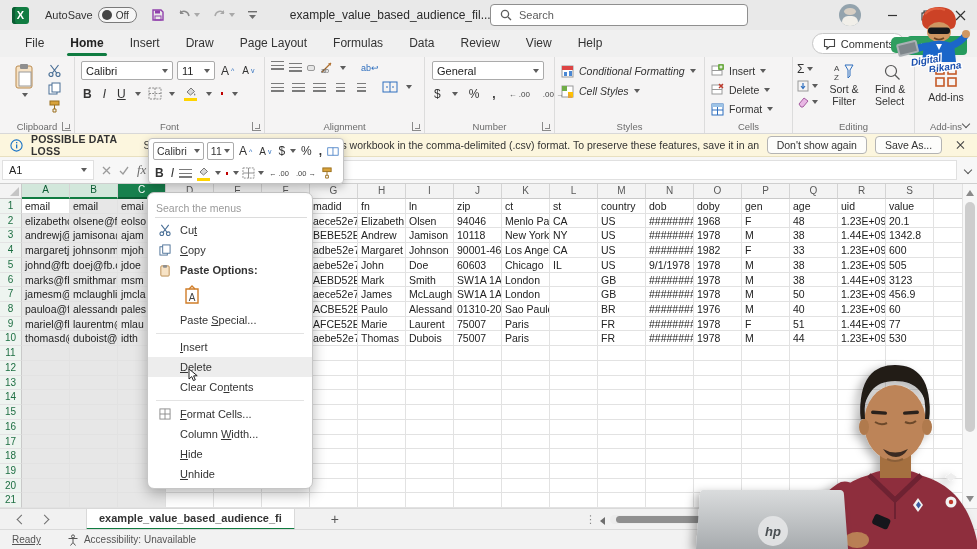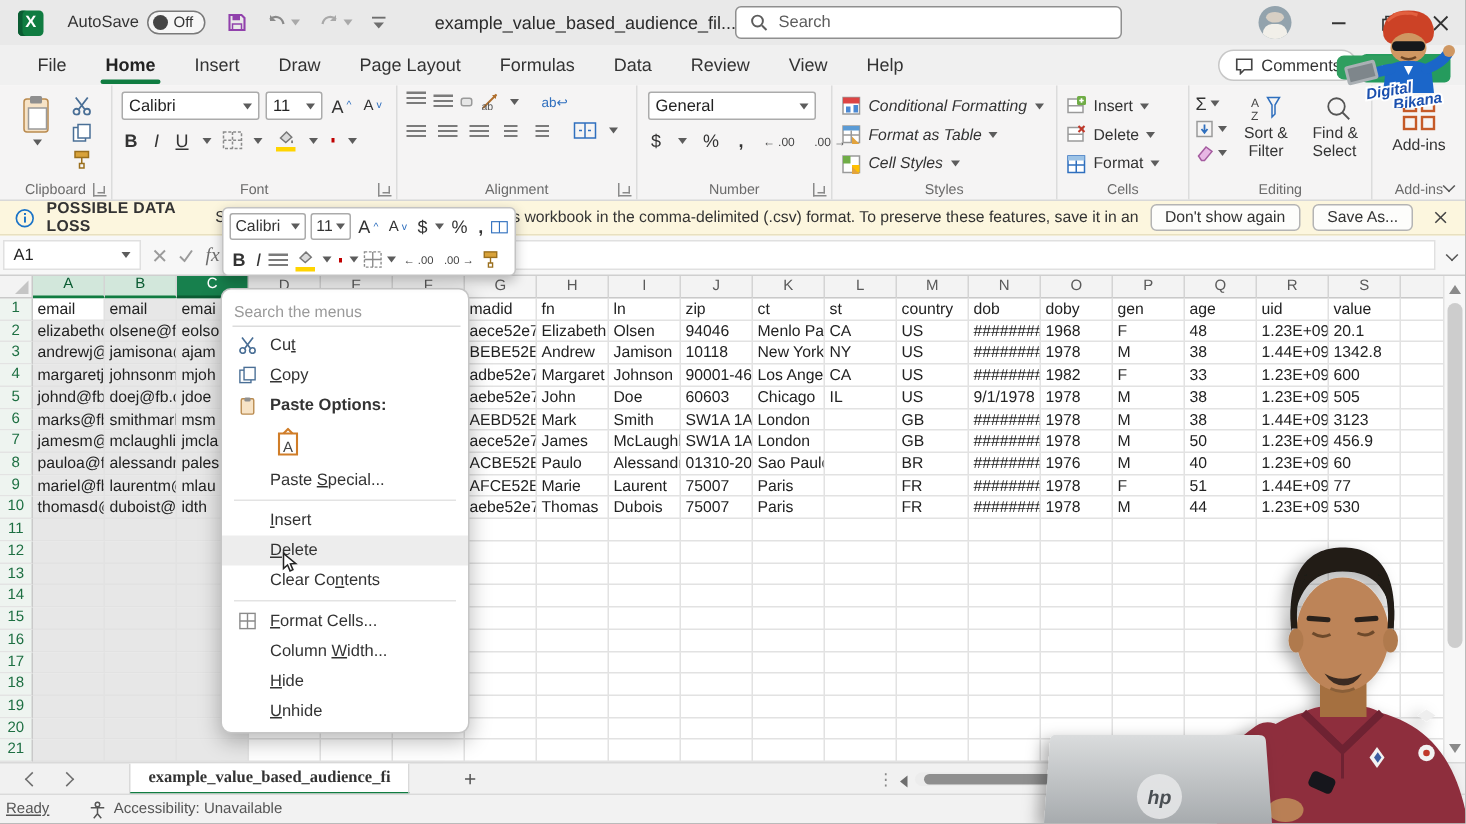--- a/index.html
+++ b/index.html
@@ -102,21 +102,21 @@
   .vscroll{position:absolute;right:0;top:184px;width:15px;height:324px;background:#f7f7f7;border-left:1px solid #e2e2e2;z-index:6;}
   .vthumb{position:absolute;left:2px;top:18px;width:10px;height:230px;background:#cdcdcd;border-radius:5px;}
   .tri-up{position:absolute;left:3px;top:6px;border-left:4px solid transparent;border-right:4px solid transparent;border-bottom:6px solid #8a8a8a;}
   .tri-dn{position:absolute;left:3px;bottom:6px;border-left:4px solid transparent;border-right:4px solid transparent;border-top:6px solid #8a8a8a;}
 
   
   .tabbar{position:absolute;left:0;top:508px;width:100%;height:21px;background:#f1f1f1;border-top:1px solid #d9d9d9;
           display:flex;align-items:center;font-size:11px;z-index:6;}
   .nav-chev{width:7px;height:7px;border-right:1.6px solid #6e6e6e;border-bottom:1.6px solid #6e6e6e;display:inline-block;}
   .sheet-tab{margin-left:38px;height:21px;background:#fff;border-right:1px solid #d9d9d9;border-left:1px solid #d9d9d9;
-             padding:0 12px;display:flex;align-items:center;font-weight:600;color:#333;border-bottom:2px solid #107c41;font-family:Liberation Serif, serif;}
+             padding:0 12px;display:flex;align-items:center;font-weight:600;color:#333;border-bottom:2px solid #107c41;}
   .add-sheet{margin-left:36px;font-size:14px;color:#555;}
   .hscroll{position:absolute;right:22px;top:6px;width:345px;height:9px;background:#ececec;border-radius:5px;}
   .hthumb{position:absolute;left:6px;top:1px;width:255px;height:7px;background:#8f8f8f;border-radius:4px;}
   .hdots{position:absolute;right:380px;top:4px;color:#888;font-size:11px;letter-spacing:1px;}
   .htri{position:absolute;right:372px;top:8px;border-top:4px solid transparent;border-bottom:4px solid transparent;border-right:5px solid #6e6e6e;}
 
   
   .statusbar{position:absolute;left:0;top:529px;width:100%;height:20px;background:#f2f2f2;border-top:1px solid #dadada;
              display:flex;align-items:center;font-size:10px;color:#555;z-index:6;}
   .sb-count{position:absolute;left:700px;}
@@ -386,31 +386,20 @@
     <div class="rgroup" style="width:150px;">
       <div class="col" style="padding:1px 2px;gap:2px;font-style:italic;">
         <div class="styles-row">
           <svg width="13" height="13" viewBox="0 0 13 13">
               <rect x="1" y="1" width="11" height="11" fill="#fff" stroke="#9a9a9a"></rect>
               <rect x="1" y="1" width="11" height="4" fill="#d44"></rect>
               <rect x="3" y="7" width="3" height="4" fill="#4a88d4"></rect>
               <rect x="8" y="6" width="3" height="5" fill="#4a88d4"></rect>
             </svg>
           <span>Conditional Formatting</span>
-            <span class="car"></span>
-        </div>
-        <div class="styles-row">
-          <svg width="13" height="13" viewBox="0 0 13 13">
-              <rect x="1" y="1" width="11" height="11" fill="#fff" stroke="#9a9a9a"></rect>
-              <rect x="1" y="1" width="11" height="3" fill="#5b9bd5"></rect>
-              <line x1="1" y1="7" x2="12" y2="7" stroke="#9a9a9a"></line>
-              <line x1="6.5" y1="4" x2="6.5" y2="12" stroke="#9a9a9a"></line>
-              <path d="M7 8l5 5h-5z" fill="#e2a33d"></path>
-            </svg>
-          <span>Format as Table</span>
             <span class="car"></span>
         </div>
         <div class="styles-row">
           <svg width="13" height="13" viewBox="0 0 13 13">
               <rect x="1" y="1" width="11" height="11" fill="#fff" stroke="#9a9a9a"></rect>
               <rect x="1" y="1" width="5" height="5" fill="#70ad47"></rect>
               <rect x="7" y="7" width="5" height="5" fill="#ffc000"></rect>
               <path d="M7 8l5 5h-5z" fill="#e2a33d"></path>
             </svg>
           <span>Cell Styles</span>
@@ -1067,21 +1056,21 @@
       </div>
     <span class="add-sheet">+</span>
     <span class="hdots">⋮</span>
     <span class="htri"></span>
     <div class="hscroll">
         <div class="hthumb"></div>
       </div>
   </div>
 
   <div class="statusbar">
-    <span style="margin-left:4px;text-decoration:underline;">Ready</span>
+    <span style="margin-left:12px;text-decoration:underline;">Ready</span>
     <svg width="12" height="12" viewBox="0 0 12 12" style="margin-left:26px;">
         <circle cx="6" cy="2.4" r="1.5" fill="none" stroke="#555"></circle>
         <path d="M1.5 4.5h9M6 4.5v4M6 8.5L3.5 11.5M6 8.5l2.5 3" fill="none" stroke="#555"></path>
       </svg>
     <span style="margin-left:5px;">Accessibility: Unavailable</span>
     <span class="sb-count">Cou</span>
     <span class="sb-zoom">100%</span>
   </div>
 
   <div class="minibar">

